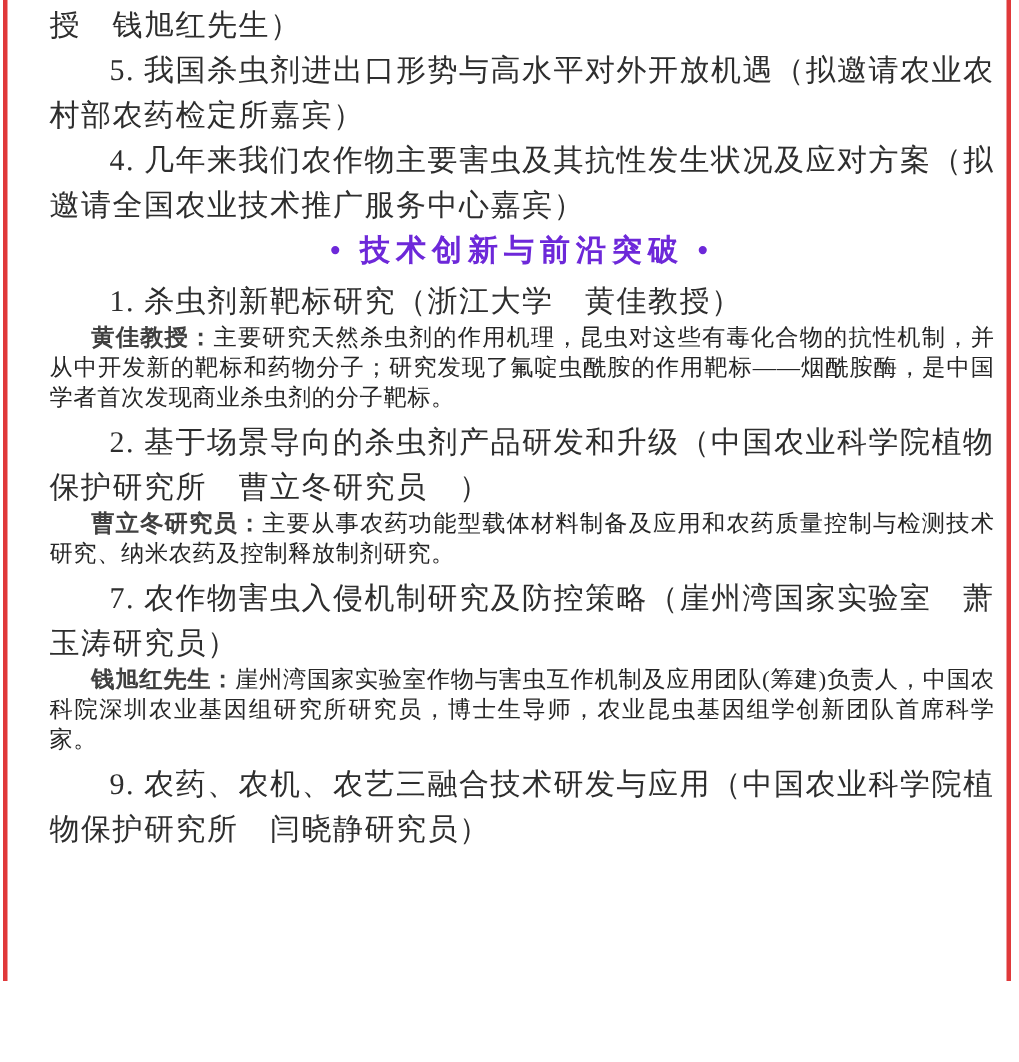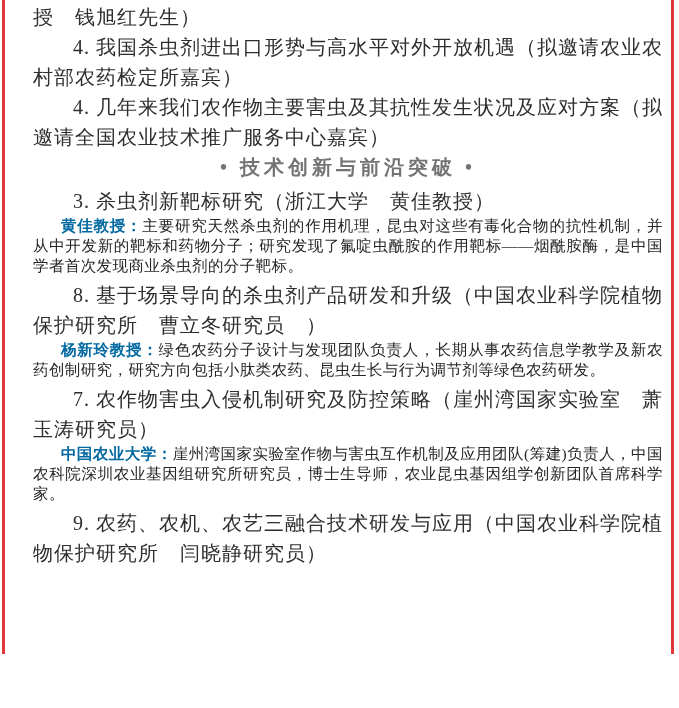--- a/index.html
+++ b/index.html
@@ -44,21 +44,21 @@
   .continuation { text-indent: 0; }
   .agenda-item  { text-indent: 2em; }
 
   .section-header {
     margin: 0;
     font-size: 20px;
     line-height: 30px;
     font-weight: bold;
     text-align: center;
     letter-spacing: 4px;
-    color: #737373;
+    color: #6d28d9;
   }
 
   .session-title {
     font-size: 20px;
     line-height: 30px;
     letter-spacing: 1px;
     text-align: justify;
     text-indent: 2em;
     margin-top: 4px;
   }
@@ -66,51 +66,51 @@
   .bio {
     font-size: 15.5px;
     line-height: 20px;
     letter-spacing: 0.4px;
     text-align: justify;
     text-indent: 1.8em;
     color: #262626;
   }
   .bio strong {
     font-weight: bold;
-    color: #0369a1;
+    color: #404040;
   }
 </style>
 </head>
 <body>
 
 <div class="page">
   <div class="edge-line edge-left"></div>
   <div class="edge-line edge-right"></div>
 
   <div class="content">
 
     <p class="line-main continuation">授　钱旭红先生）</p>
 
 
-    <p class="line-main agenda-item">4. 我国杀虫剂进出口形势与高水平对外开放机遇（拟邀请农业农村部农药检定所嘉宾）</p>
+    <p class="line-main agenda-item">5. 我国杀虫剂进出口形势与高水平对外开放机遇（拟邀请农业农村部农药检定所嘉宾）</p>
 
     <p class="line-main agenda-item">4. 几年来我们农作物主要害虫及其抗性发生状况及应对方案（拟邀请全国农业技术推广服务中心嘉宾）</p>
 
     <h2 class="section-header">• 技术创新与前沿突破 •</h2>
 
-    <p class="session-title">3. 杀虫剂新靶标研究（浙江大学　黄佳教授）</p>
+    <p class="session-title">1. 杀虫剂新靶标研究（浙江大学　黄佳教授）</p>
 
     <p class="bio"><strong>黄佳教授：</strong><span>主要研究天然杀虫剂的作用机理，昆虫对这些有毒化合物的抗性机制，并从中开发新的靶标和药物分子；研究发现了氟啶虫酰胺的作用靶标——烟酰胺酶，是中国学者首次发现商业杀虫剂的分子靶标。</span></p>
 
-    <p class="session-title">8. 基于场景导向的杀虫剂产品研发和升级（中国农业科学院植物保护研究所　曹立冬研究员　）</p>
+    <p class="session-title">2. 基于场景导向的杀虫剂产品研发和升级（中国农业科学院植物保护研究所　曹立冬研究员　）</p>
+
+    <p class="bio"><strong>曹立冬研究员：</strong><span>主要从事农药功能型载体材料制备及应用和农药质量控制与检测技术研究、纳米农药及控制释放制剂研究。</span></p>
 
 
 
-    <p class="bio"><strong>杨新玲教授：</strong><span>绿色农药分子设计与发现团队负责人，长期从事农药信息学教学及新农药创制研究，研究方向包括小肽类农药、昆虫生长与行为调节剂等绿色农药研发。</span></p>
-
     <p class="session-title">7. 农作物害虫入侵机制研究及防控策略（崖州湾国家实验室　萧玉涛研究员）</p>
 
-    <p class="bio"><strong>中国农业大学：</strong><span>崖州湾国家实验室作物与害虫互作机制及应用团队(筹建)负责人，中国农科院深圳农业基因组研究所研究员，博士生导师，农业昆虫基因组学创新团队首席科学家。</span></p>
+    <p class="bio"><strong>钱旭红先生：</strong><span>崖州湾国家实验室作物与害虫互作机制及应用团队(筹建)负责人，中国农科院深圳农业基因组研究所研究员，博士生导师，农业昆虫基因组学创新团队首席科学家。</span></p>
 
     <p class="session-title">9. 农药、农机、农艺三融合技术研发与应用（中国农业科学院植物保护研究所　闫晓静研究员）</p>
 
   </div>
 </div>
 
 </body></html>

